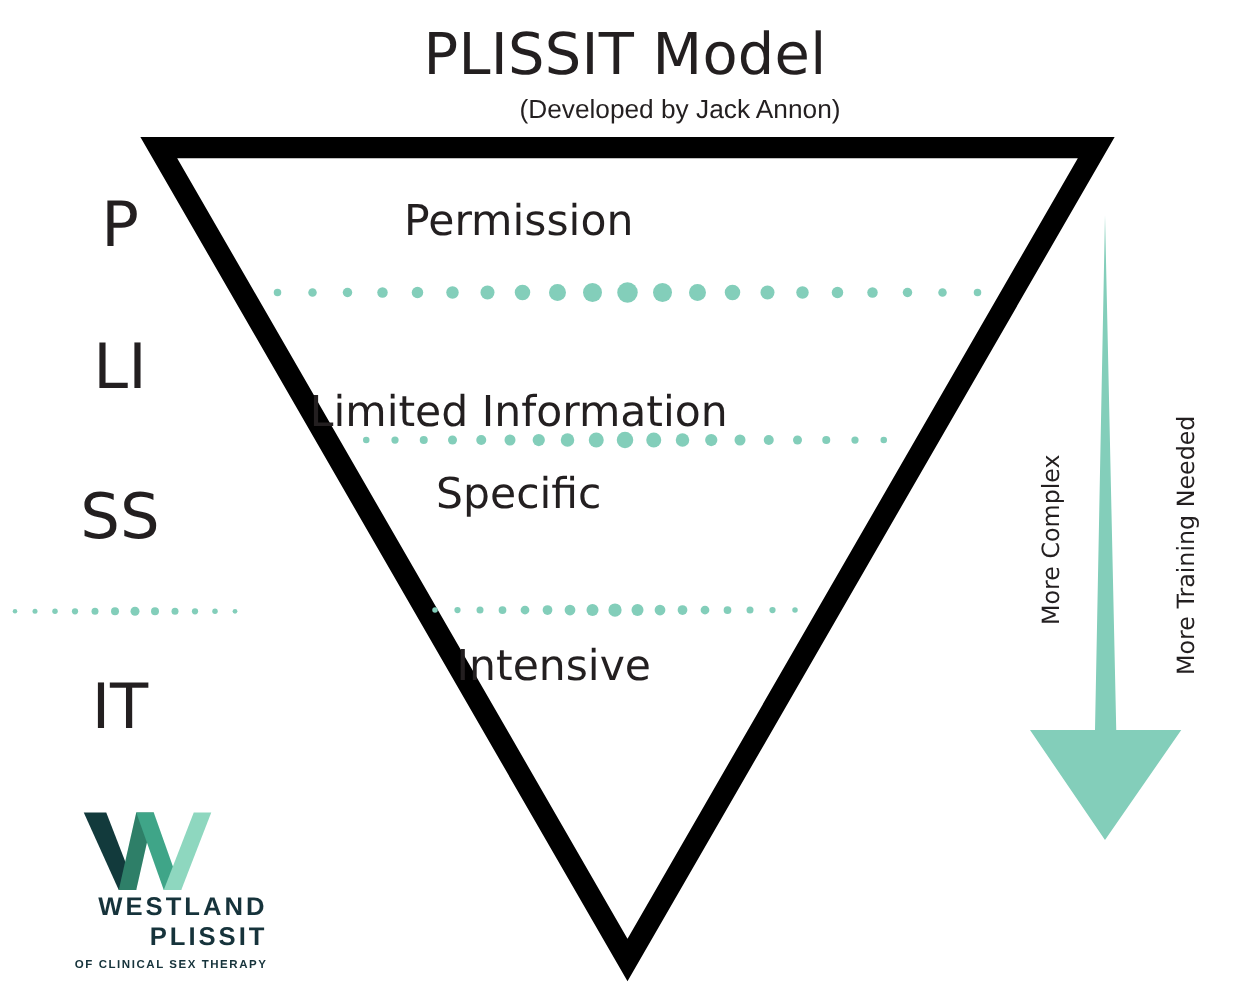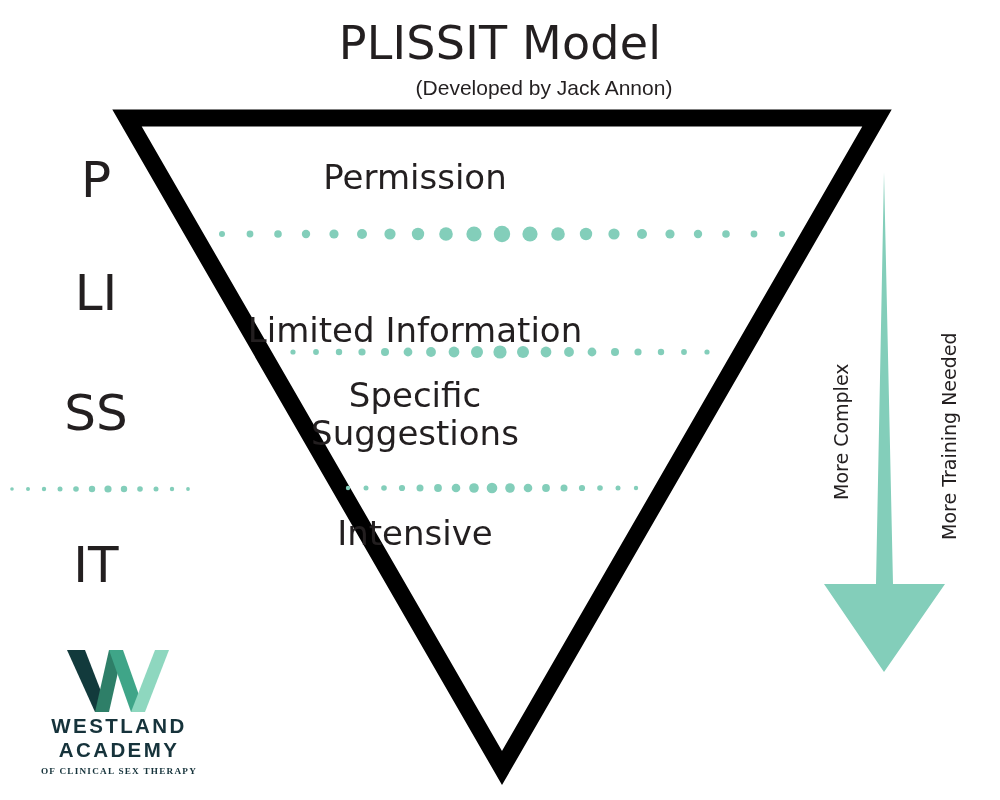--- a/index.html
+++ b/index.html
@@ -78,21 +78,21 @@
     text-align: center;
     font-size: 34px;
     font-weight: 400;
     color: #231f20;
     line-height: 1.12;
     font-family: "DejaVu Sans", "Liberation Sans", sans-serif;
   }
   #text-permission  { top: 158px; }
   #text-limited     { top: 272px; margin-top: 39px; }
   #text-specific    { top: 376px; }
-  #text-intensive   { top: 514px; }
+  #text-intensive   { top: 514px; padding-left: 28px; }
 
   
   .vlabel {
     position: absolute;
     font-size: 19px;
     font-weight: 400;
     color: #231f20;
     white-space: nowrap;
     transform-origin: 0 0;
     transform: rotate(-90deg);
@@ -100,38 +100,38 @@
   }
   #label-complex  { left: 830px; top: 500px; }
   #label-training { left: 938px; top: 540px; }
 
   
   #logo {
     position: absolute;
     left: 24px;
     top: 648px;
     width: 190px;
-    text-align: center;
+    text-align: right;
   }
   #logo-mark { display: block; margin: 0 auto; }
   .logo-line1, .logo-line2 {
     font-size: 20.5px;
     font-weight: 700;
     letter-spacing: 2.4px;
     color: #16333b;
     line-height: 1.18;
     font-family: "Liberation Sans", sans-serif;
   }
   .logo-line3 {
     margin-top: 4px;
     font-size: 9.2px;
     font-weight: 700;
     letter-spacing: 1.25px;
     color: #16333b;
-    font-family: Liberation Serif, serif;
+    font-family: Liberation Sans, sans-serif;
   }
 
   
   #footer-url {
     position: absolute;
     left: 0;
     top: 772px;
     width: 1000px;
     text-align: center;
     font-size: 16px;
@@ -249,35 +249,34 @@
   <div class="letter" id="letter-it">IT</div>
 
   <div class="stage-text" id="text-permission">
     <div>Permission</div>
   </div>
   <div class="stage-text" id="text-limited">
     <div>Limited Information</div>
   </div>
   <div class="stage-text" id="text-specific">
     <div>Specific</div>
-    <div>Suggestions</div>
   </div>
   <div class="stage-text" id="text-intensive">
     <div>Intensive</div>
   </div>
 
   <div class="vlabel" id="label-complex">More Complex</div>
   <div class="vlabel" id="label-training">More Training Needed</div>
 
   <div id="logo">
     <svg id="logo-mark" width="112" height="66" viewBox="0 0 112 66">
       <polygon points="4,2 22,2 46,64 32,64" fill="#123a3c"></polygon>
       <polygon points="32,64 46,64 60,2 46,2" fill="#2e7f68"></polygon>
       <polygon points="46,2 60,2 82,64 68,64" fill="#3fa588"></polygon>
       <polygon points="68,64 82,64 106,2 92,2" fill="#8ed7bf"></polygon>
     </svg>
     <div class="logo-line1">WESTLAND</div>
-    <div class="logo-line2">ACADEMY</div>
+    <div class="logo-line2">PLISSIT</div>
     <div class="logo-line3">OF CLINICAL SEX THERAPY</div>
   </div>
 
 
 </div>
 
 </body></html>

